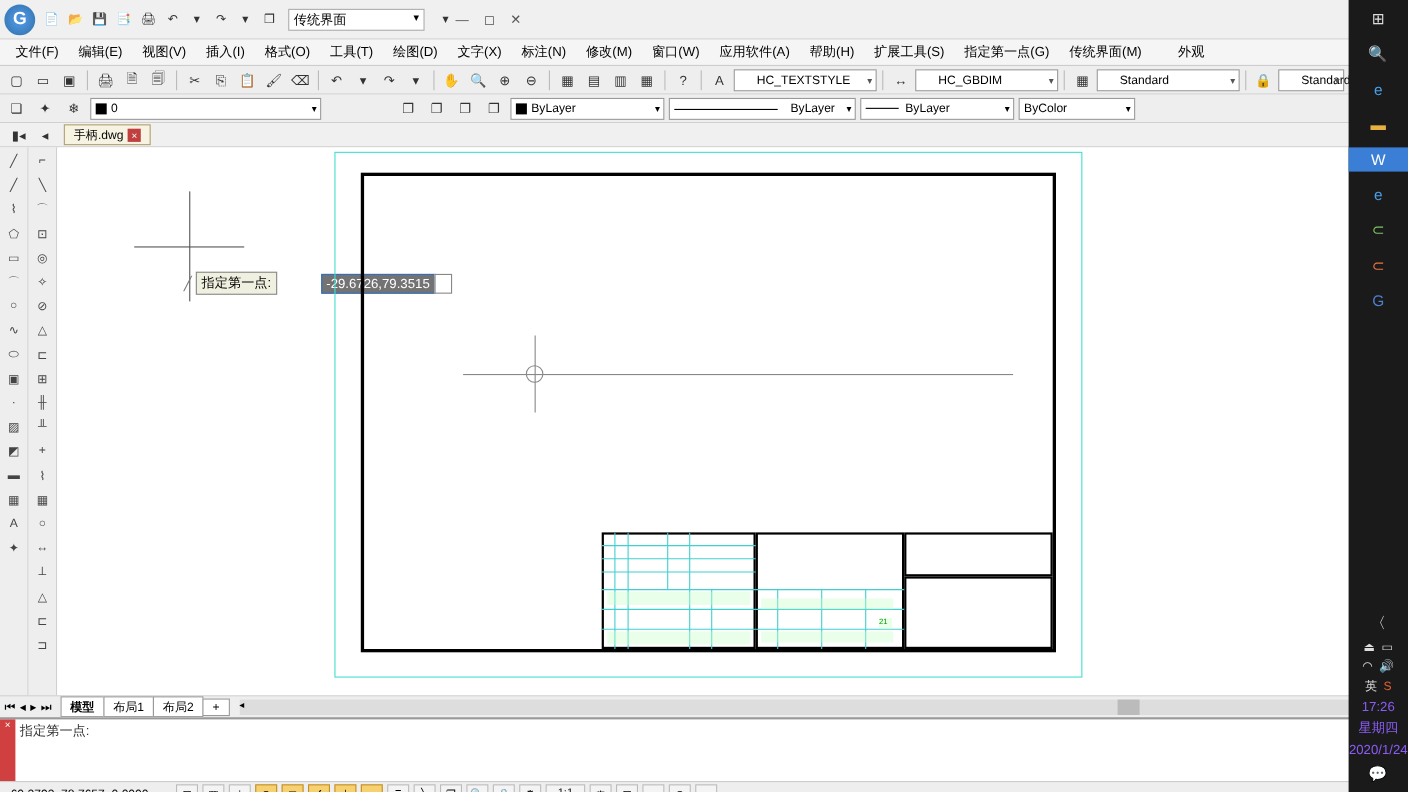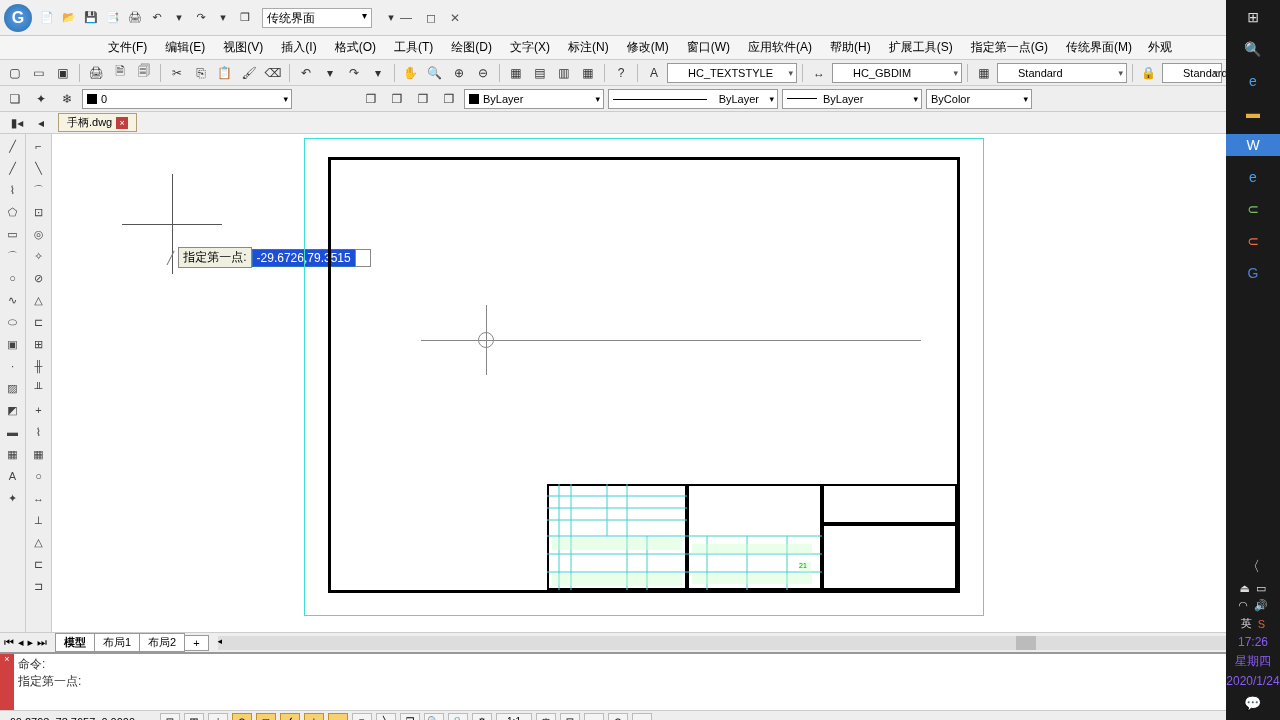--- a/index.html
+++ b/index.html
@@ -1,25 +1,25 @@
 <!DOCTYPE html>
 <html><head>
 <meta charset="utf-8">
 <style>
 * { margin: 0; padding: 0; box-sizing: border-box; font-family: "Microsoft YaHei", sans-serif; }
 body { width: 1280px; height: 720px; overflow: hidden; background: #fff; position: relative; }
 .titlebar { height: 36px; background: #f0f0f0; display: flex; align-items: center; padding: 0 4px; border-bottom: 1px solid #ccc; }
 .app-logo { width: 28px; height: 28px; background: radial-gradient(circle, #4a90d9 30%, #2e6da4 100%); border-radius: 50%; display: flex; align-items: center; justify-content: center; color: #fff; font-weight: bold; font-size: 16px; margin-right: 6px; }
 .qat { display: flex; gap: 4px; }
 .qat-btn { width: 18px; height: 18px; display: flex; align-items: center; justify-content: center; font-size: 11px; color: #333; }
-.workspace-sel { margin-left: 8px; font-size: 12px; border: 1px solid #aaa; background: #fff; padding: 1px 20px 1px 4px; height: 20px; position: relative; width: 110px; }
+.workspace-sel { margin-left: 8px; font-size: 12px; border: 1px solid #aaa; background: #fff; padding: 1px 20px 1px 4px; height: 20px; position: relative; width: 124px; }
 .workspace-sel::after { content: "▾"; position: absolute; right: 4px; top: 1px; font-size: 10px; }
 .title-center { flex: 1; text-align: center; font-size: 13px; color: #333; }
 .win-controls { display: flex; gap: 14px; padding-right: 8px; font-size: 12px; color: #555; }
-.menubar { height: 24px; background: #f5f5f5; display: flex; align-items: center; padding: 0 6px; gap: 0; border-bottom: 1px solid #ccc; font-size: 12px; justify-content: center; }
+.menubar { height: 24px; background: #f5f5f5; display: flex; align-items: center; padding: 0 6px; gap: 17px; border-bottom: 1px solid #ccc; font-size: 12px; justify-content: flex-start; }
 .menus { display: flex; gap: 2px; }
 .menu-item { padding: 2px 8px; cursor: default; }
 .toolbar1 { height: 26px; background: #eee; display: flex; align-items: center; padding: 0 4px; gap: 2px; border-bottom: 1px solid #ccc; }
 .tbtn { width: 22px; height: 22px; display: flex; align-items: center; justify-content: center; font-size: 12px; color: #333; border: 1px solid transparent; }
 .tsep { width: 1px; height: 18px; background: #bbb; margin: 0 3px; }
 .tcombo { height: 20px; border: 1px solid #999; background: #fff; font-size: 11px; padding: 0 20px; display: flex; align-items: center; position: relative; }
 .tcombo::after { content: "▾"; position: absolute; right: 3px; font-size: 9px; color: #555; }
 .toolbar2 { height: 26px; background: #eee; display: flex; align-items: center; padding: 0 4px; gap: 4px; border-bottom: 1px solid #ccc; }
 .layer-combo { width: 210px; height: 20px; border: 1px solid #999; background: #fff; display: flex; align-items: center; font-size: 11px; padding: 0 4px; position: relative; }
 .layer-combo::after { content: "▾"; position: absolute; right: 3px; font-size: 9px; }
@@ -38,21 +38,21 @@
 .sheet-outer { position: absolute; left: 252px; top: 4px; width: 680px; height: 478px; border: 1px solid #40e0d0; }
 .sheet-inner { position: absolute; left: 23px; top: 18px; right: 23px; bottom: 22px; border: 3px solid #000; }
 .titleblock { position: absolute; right: 0; bottom: 0; width: 410px; height: 106px; }
 .tb-grid { position: absolute; border: 2px solid #000; }
 .tb-text { position: absolute; font-size: 7px; color: #090; background: rgba(200,255,200,0.4); }
 .crosshair { position: absolute; left: 120px; top: 90px; width: 2px; height: 2px; }
 .crosshair::before { content: ""; position: absolute; left: -50px; top: 0; width: 100px; height: 1px; background: #555; }
 .crosshair::after { content: ""; position: absolute; left: 0; top: -50px; width: 1px; height: 100px; background: #555; }
 .dyninput { position: absolute; left: 115px; top: 113px; display: flex; align-items: center; font-size: 12px; }
 .dyninput-label { background: #f0f0e0; border: 1px solid #888; padding: 1px 4px; }
-.dyninput-val { background: #1d4ed8; color: #fff; border: 1px solid #3070c0; padding: 1px 4px; min-width: 90px; }
+.dyninput-val { background: #737373; color: #fff; border: 1px solid #3070c0; padding: 1px 4px; min-width: 90px; margin-left: 40px; }
 .dyninput-box2 { border: 1px solid #888; background: #fff; width: 16px; height: 18px; margin-left: -1px; }
 .cursor-target { position: absolute; left: 410px; top: 195px; }
 .cursor-target .hline { position: absolute; left: -65px; top: 0; width: 500px; height: 1px; background: #888; }
 .cursor-target .vline { position: absolute; left: 0; top: -35px; width: 1px; height: 70px; background: #888; }
 .cursor-target .circ { position: absolute; left: -8px; top: -8px; width: 16px; height: 16px; border: 1px solid #888; border-radius: 50%; }
 .layout-tabs { height: 20px; background: #eee; display: flex; align-items: center; padding: 0 4px; font-size: 11px; border-top: 1px solid #ccc; }
 .ltab { padding: 1px 8px; border: 1px solid #999; background: #fff; margin-right: -1px; }
 .ltab.active { background: #fff; font-weight: bold; }
 .hscroll { flex: 1; height: 14px; background: #ddd; margin-left: 10px; position: relative; }
 .hscroll::before { content: "◂"; position: absolute; left: 0; font-size: 9px; }
@@ -310,21 +310,20 @@
   <div class="ltab">布局2</div>
   <div class="ltab">+</div>
   <div class="hscroll">
     <div style="position:absolute;right:240px;width:20px;height:14px;background:#bbb"></div>
   </div>
 </div>
 
 <div class="cmdwin">
   <div class="cmdclose">×</div>
   <div class="cmdtext">
-    <div class="cmdline">命令:</div>
     <div class="cmdline">指定第一点:</div>
   </div>
   <div class="cmdscroll">
       <span>▴</span>
       <span>▾</span>
     </div>
 </div>
 
 <div class="statusbar">
   <div class="status-coords">-60.2793, 78.7657, 0.0000</div>

